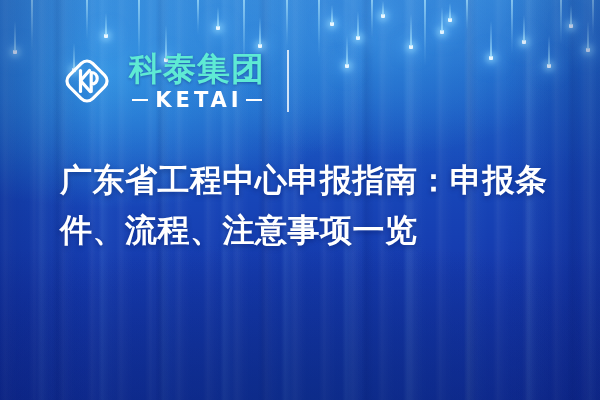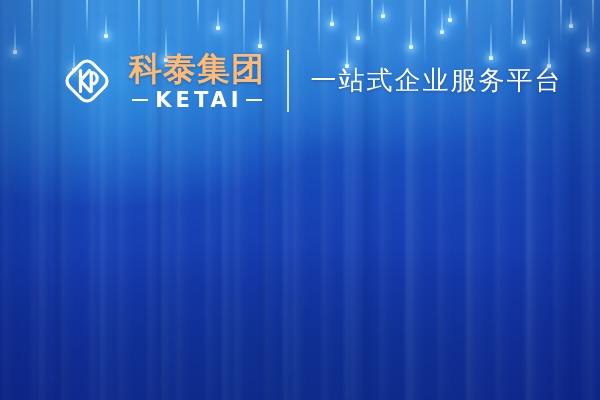--- a/index.html
+++ b/index.html
@@ -136,21 +136,21 @@
     position: relative;
   }
 
   .logo-words {
     margin-left: 13px;
     display: flex;
     flex-direction: column;
     justify-content: center;
   }
   .logo-cn {
-    color: #fdba74;
+    color: #5eead4;
     font-size: 33px;
     font-weight: 700;
     letter-spacing: 1px;
     line-height: 1;
     white-space: nowrap;
     text-shadow: 0 1px 3px rgba(0,20,80,0.35);
   }
   .logo-en {
     margin-top: 5px;
     color: #ffffff;
@@ -292,18 +292,18 @@
           <span class="dash left"></span>
           <span>KETAI</span>
           <span class="dash right"></span>
         </div>
       </div>
     </div>
 
     <div class="divider"></div>
 
     <div class="tagline">
-      <div class="tagline-main">一站式企业服务平台</div>
     </div>
   </div>
 
+  <div class="headline">广东省工程中心申报指南：申报条件、流程、注意事项一览</div>
 
 </div>
 
 </body></html>

